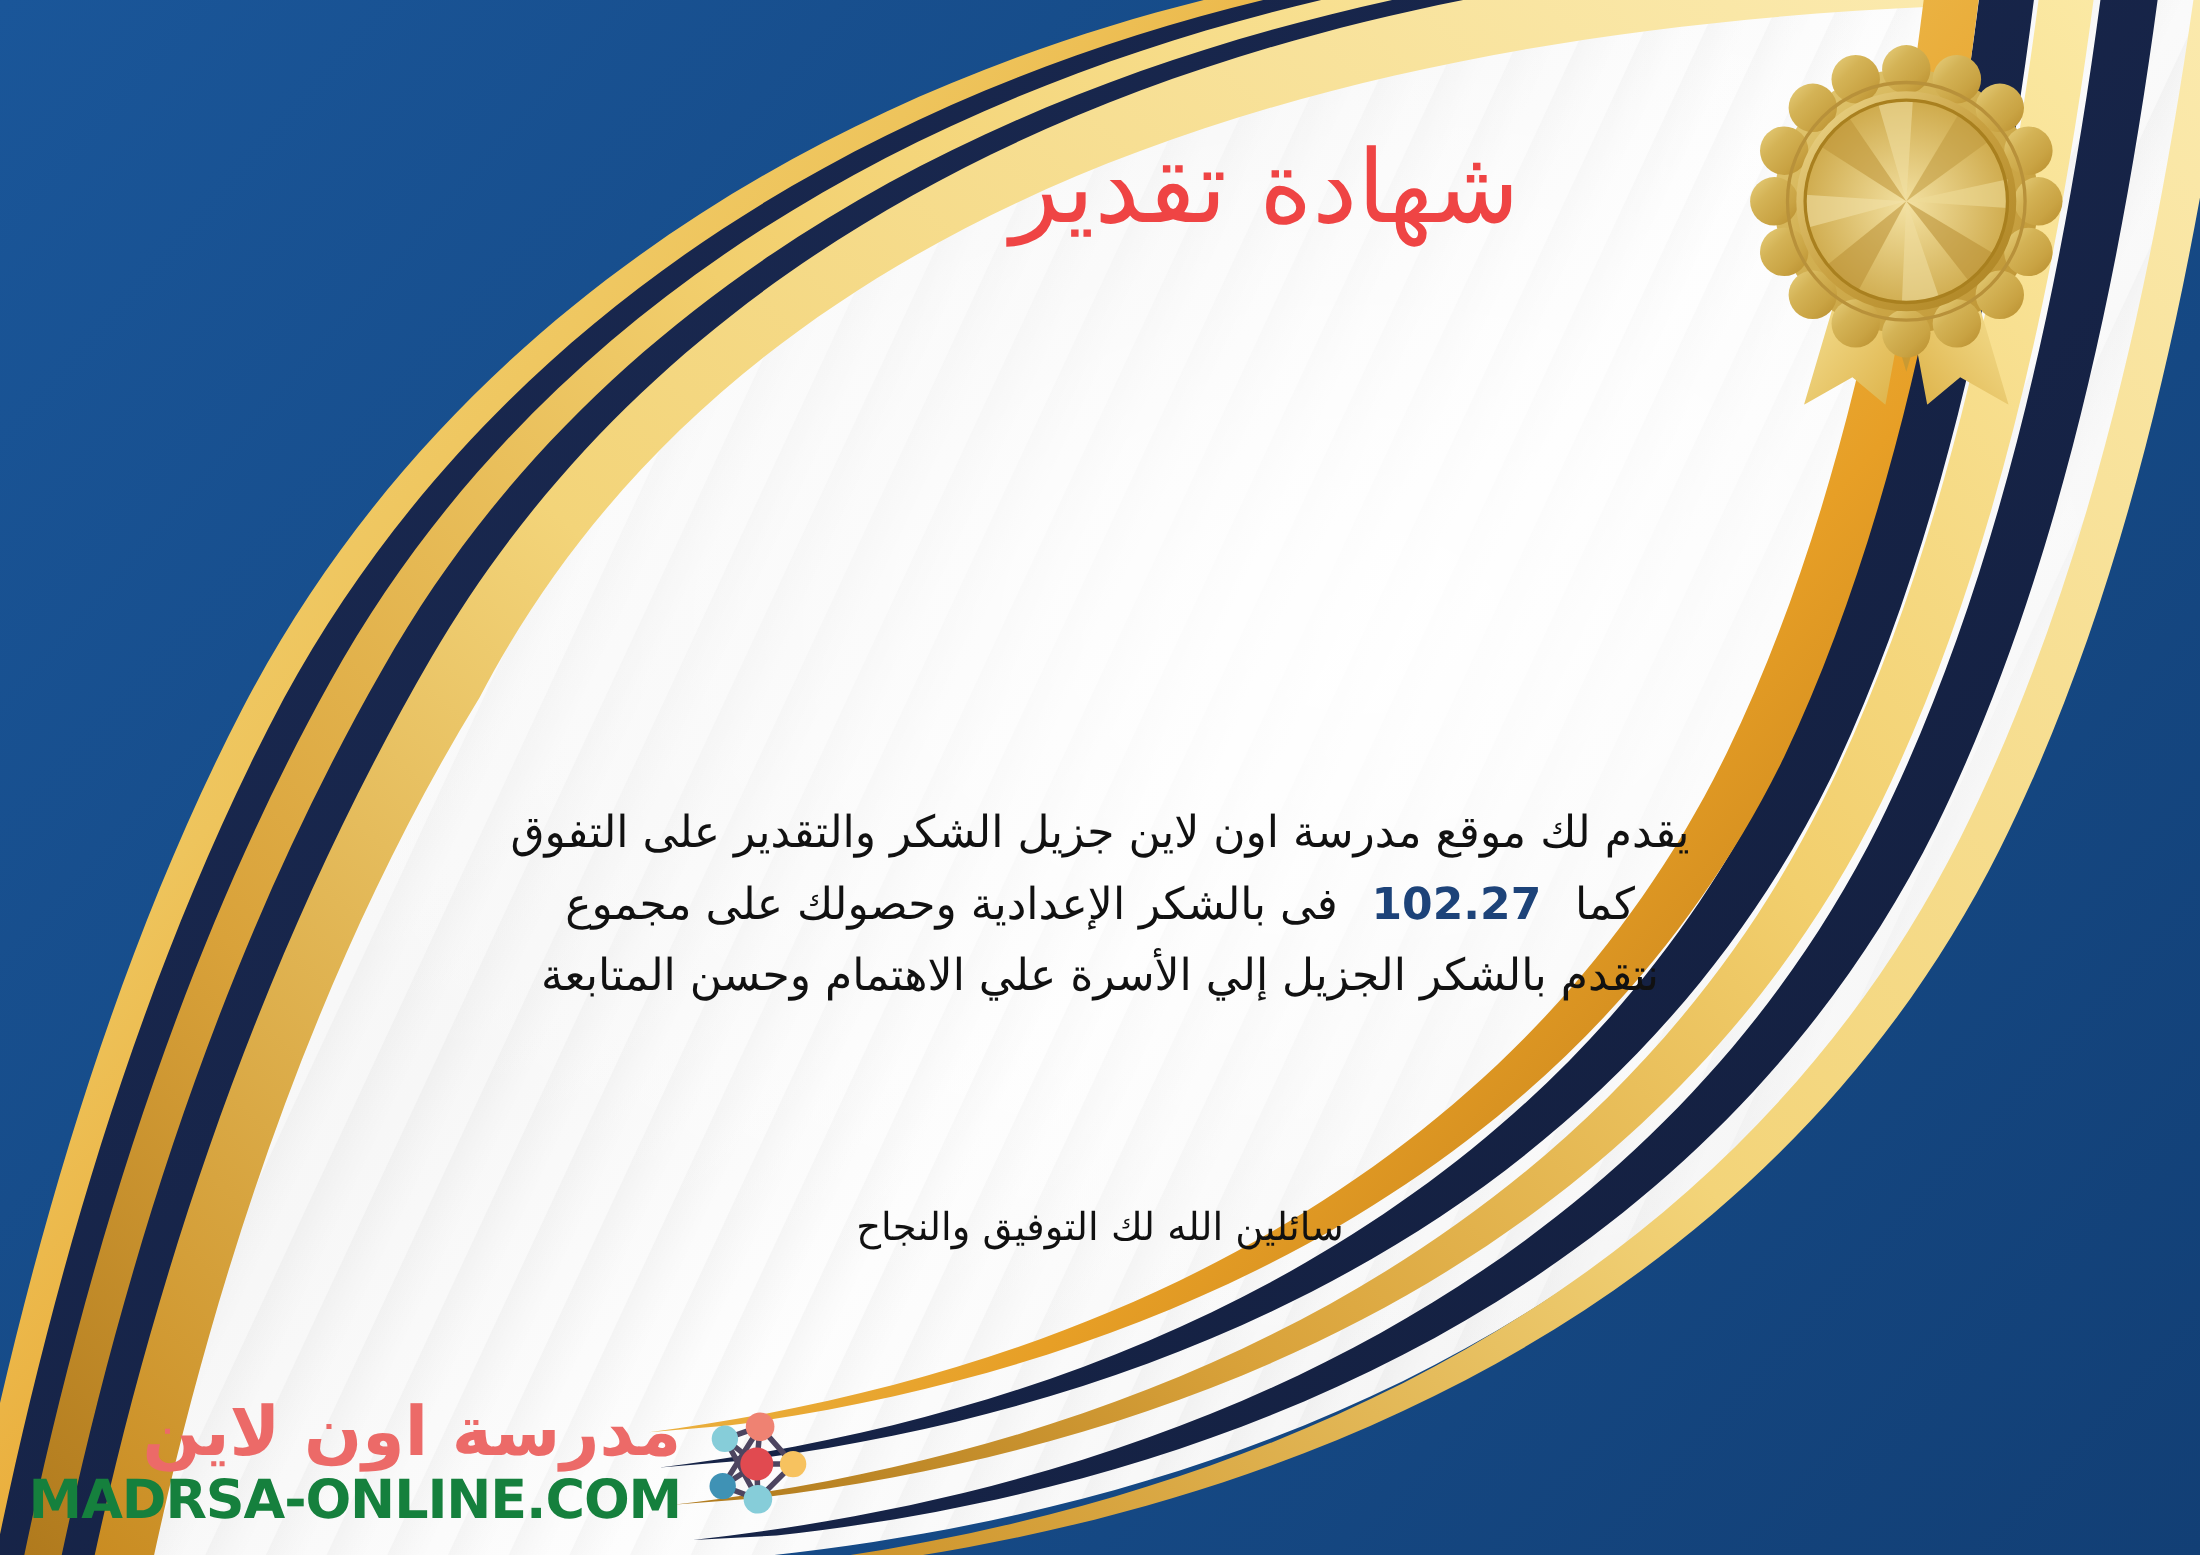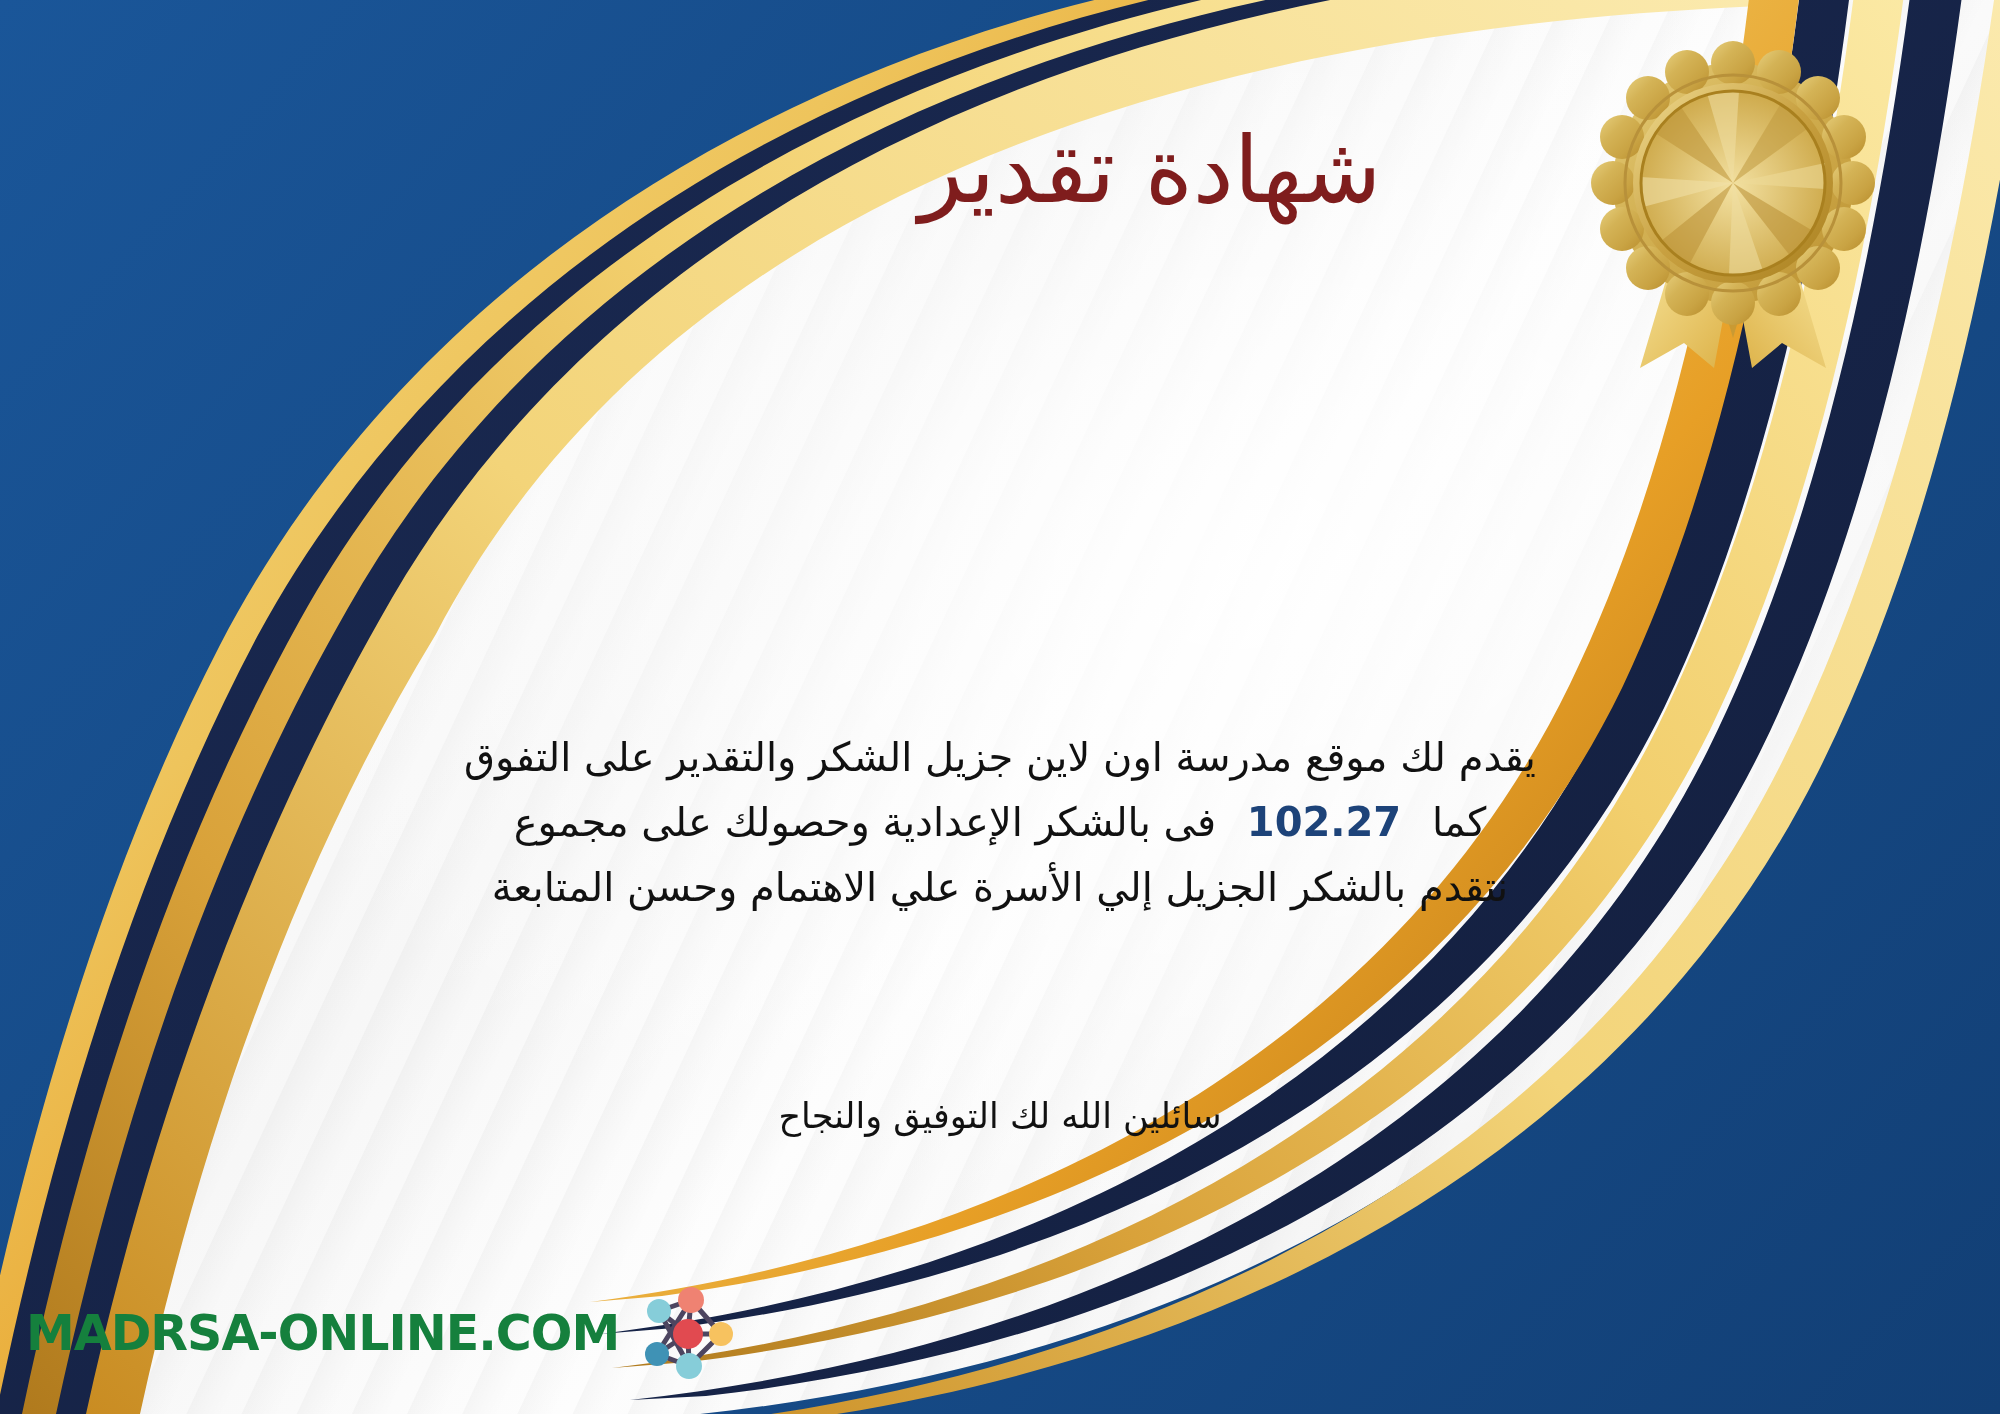--- a/index.html
+++ b/index.html
@@ -33,21 +33,21 @@
   .frame-svg{position:absolute;inset:0;width:2000px;height:1414px;}
   
   .medal{position:absolute;left:1588px;top:38px;width:290px;height:330px;}
   
   .content{
     position:absolute;left:0;top:0;width:2000px;height:1414px;
     direction:rtl;text-align:center;
   }
   .cert-title{
     position:absolute;top:118px;left:0;width:2000px;
-    font-size:92px;font-weight:400;color:#7f1d1d;
+    font-size:92px;font-weight:400;color:#ef4444;
     letter-spacing:2px;line-height:1.15;
     padding-left:300px;
   }
   .recipient{
     position:absolute;top:500px;left:0;width:2000px;
     font-size:74px;font-weight:bold;color:#1d4379;
     line-height:1.2;padding:0 110px;
   }
   .body-block{
     position:absolute;top:725px;left:0;width:2000px;
@@ -268,17 +268,18 @@
         <line x1="58" y1="22" x2="24" y2="76"></line>
       </g>
       <circle cx="26" cy="33" r="12" fill="#86cdd9"></circle>
       <circle cx="58" cy="22" r="13" fill="#ef8272"></circle>
       <circle cx="55" cy="56" r="15" fill="#e14a50"></circle>
       <circle cx="88" cy="56" r="12" fill="#f7c25f"></circle>
       <circle cx="24" cy="76" r="12" fill="#3f92b5"></circle>
       <circle cx="56" cy="88" r="13" fill="#86cdd9"></circle>
     </svg>
     <div class="logo-text">
+      <div class="logo-ar">مدرسة اون لاين</div>
       <div class="logo-en">MADRSA-ONLINE.COM</div>
     </div>
   </div>
 
 </div>
 
 </body></html>

